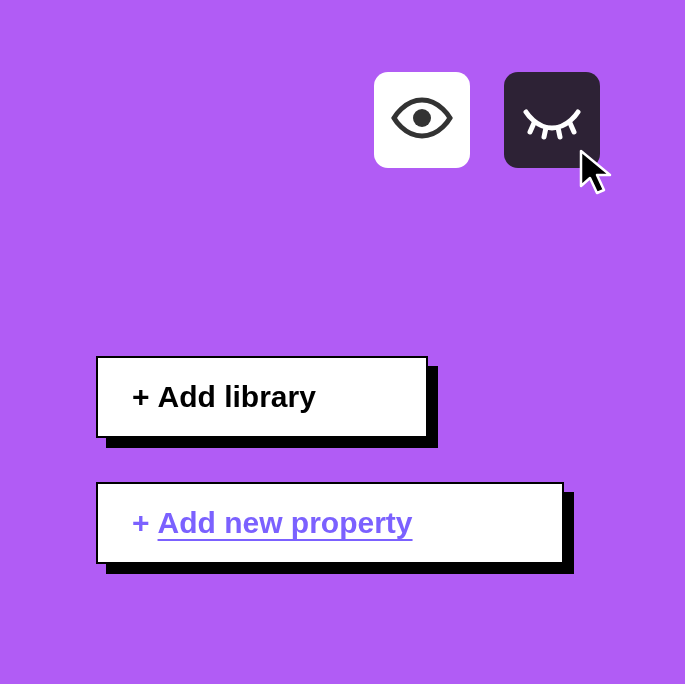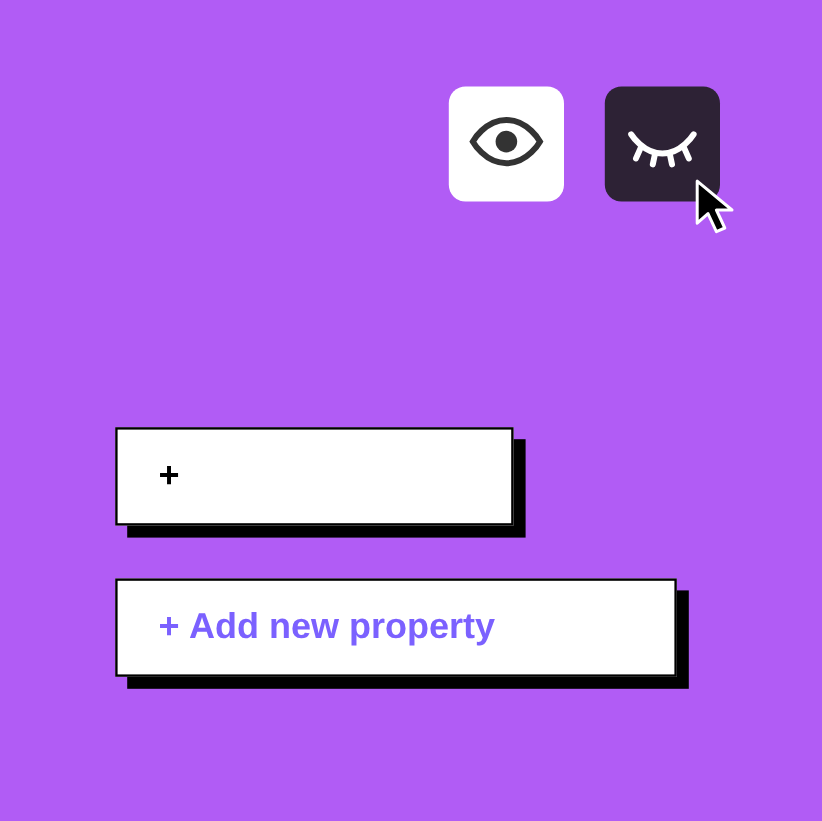--- a/index.html
+++ b/index.html
@@ -58,20 +58,21 @@
       width: 332px;
       color: #000;
     }
     .btn-property {
       top: 482px;
       left: 96px;
       width: 468px;
       color: #7b61ff;
     }
     .btn-property .label {
+      text-decoration: underline;
       text-decoration-thickness: 2px;
       text-underline-offset: 6px;
     }
     .plus {
       font-weight: 900;
     }
   </style>
 </head>
 <body>
 
@@ -97,18 +98,19 @@
 </div>
 
 <span class="cursor">
   <svg width="44" height="50" viewBox="0 0 44 50">
     <path d="M3 3 L3 38 L12 30 L19 45 L26 42 L19 27 L32 27 Z" fill="#000" stroke="#fff" stroke-width="2.5" stroke-linejoin="round"></path>
   </svg>
 </span>
 
 <button class="btn btn-library">
   <span class="plus">+</span>
+  <span class="label">Add library</span>
 </button>
 
 <button class="btn btn-property">
   <span class="plus">+</span>
   <span class="label">Add new property</span>
 </button>
 
 </body></html>

